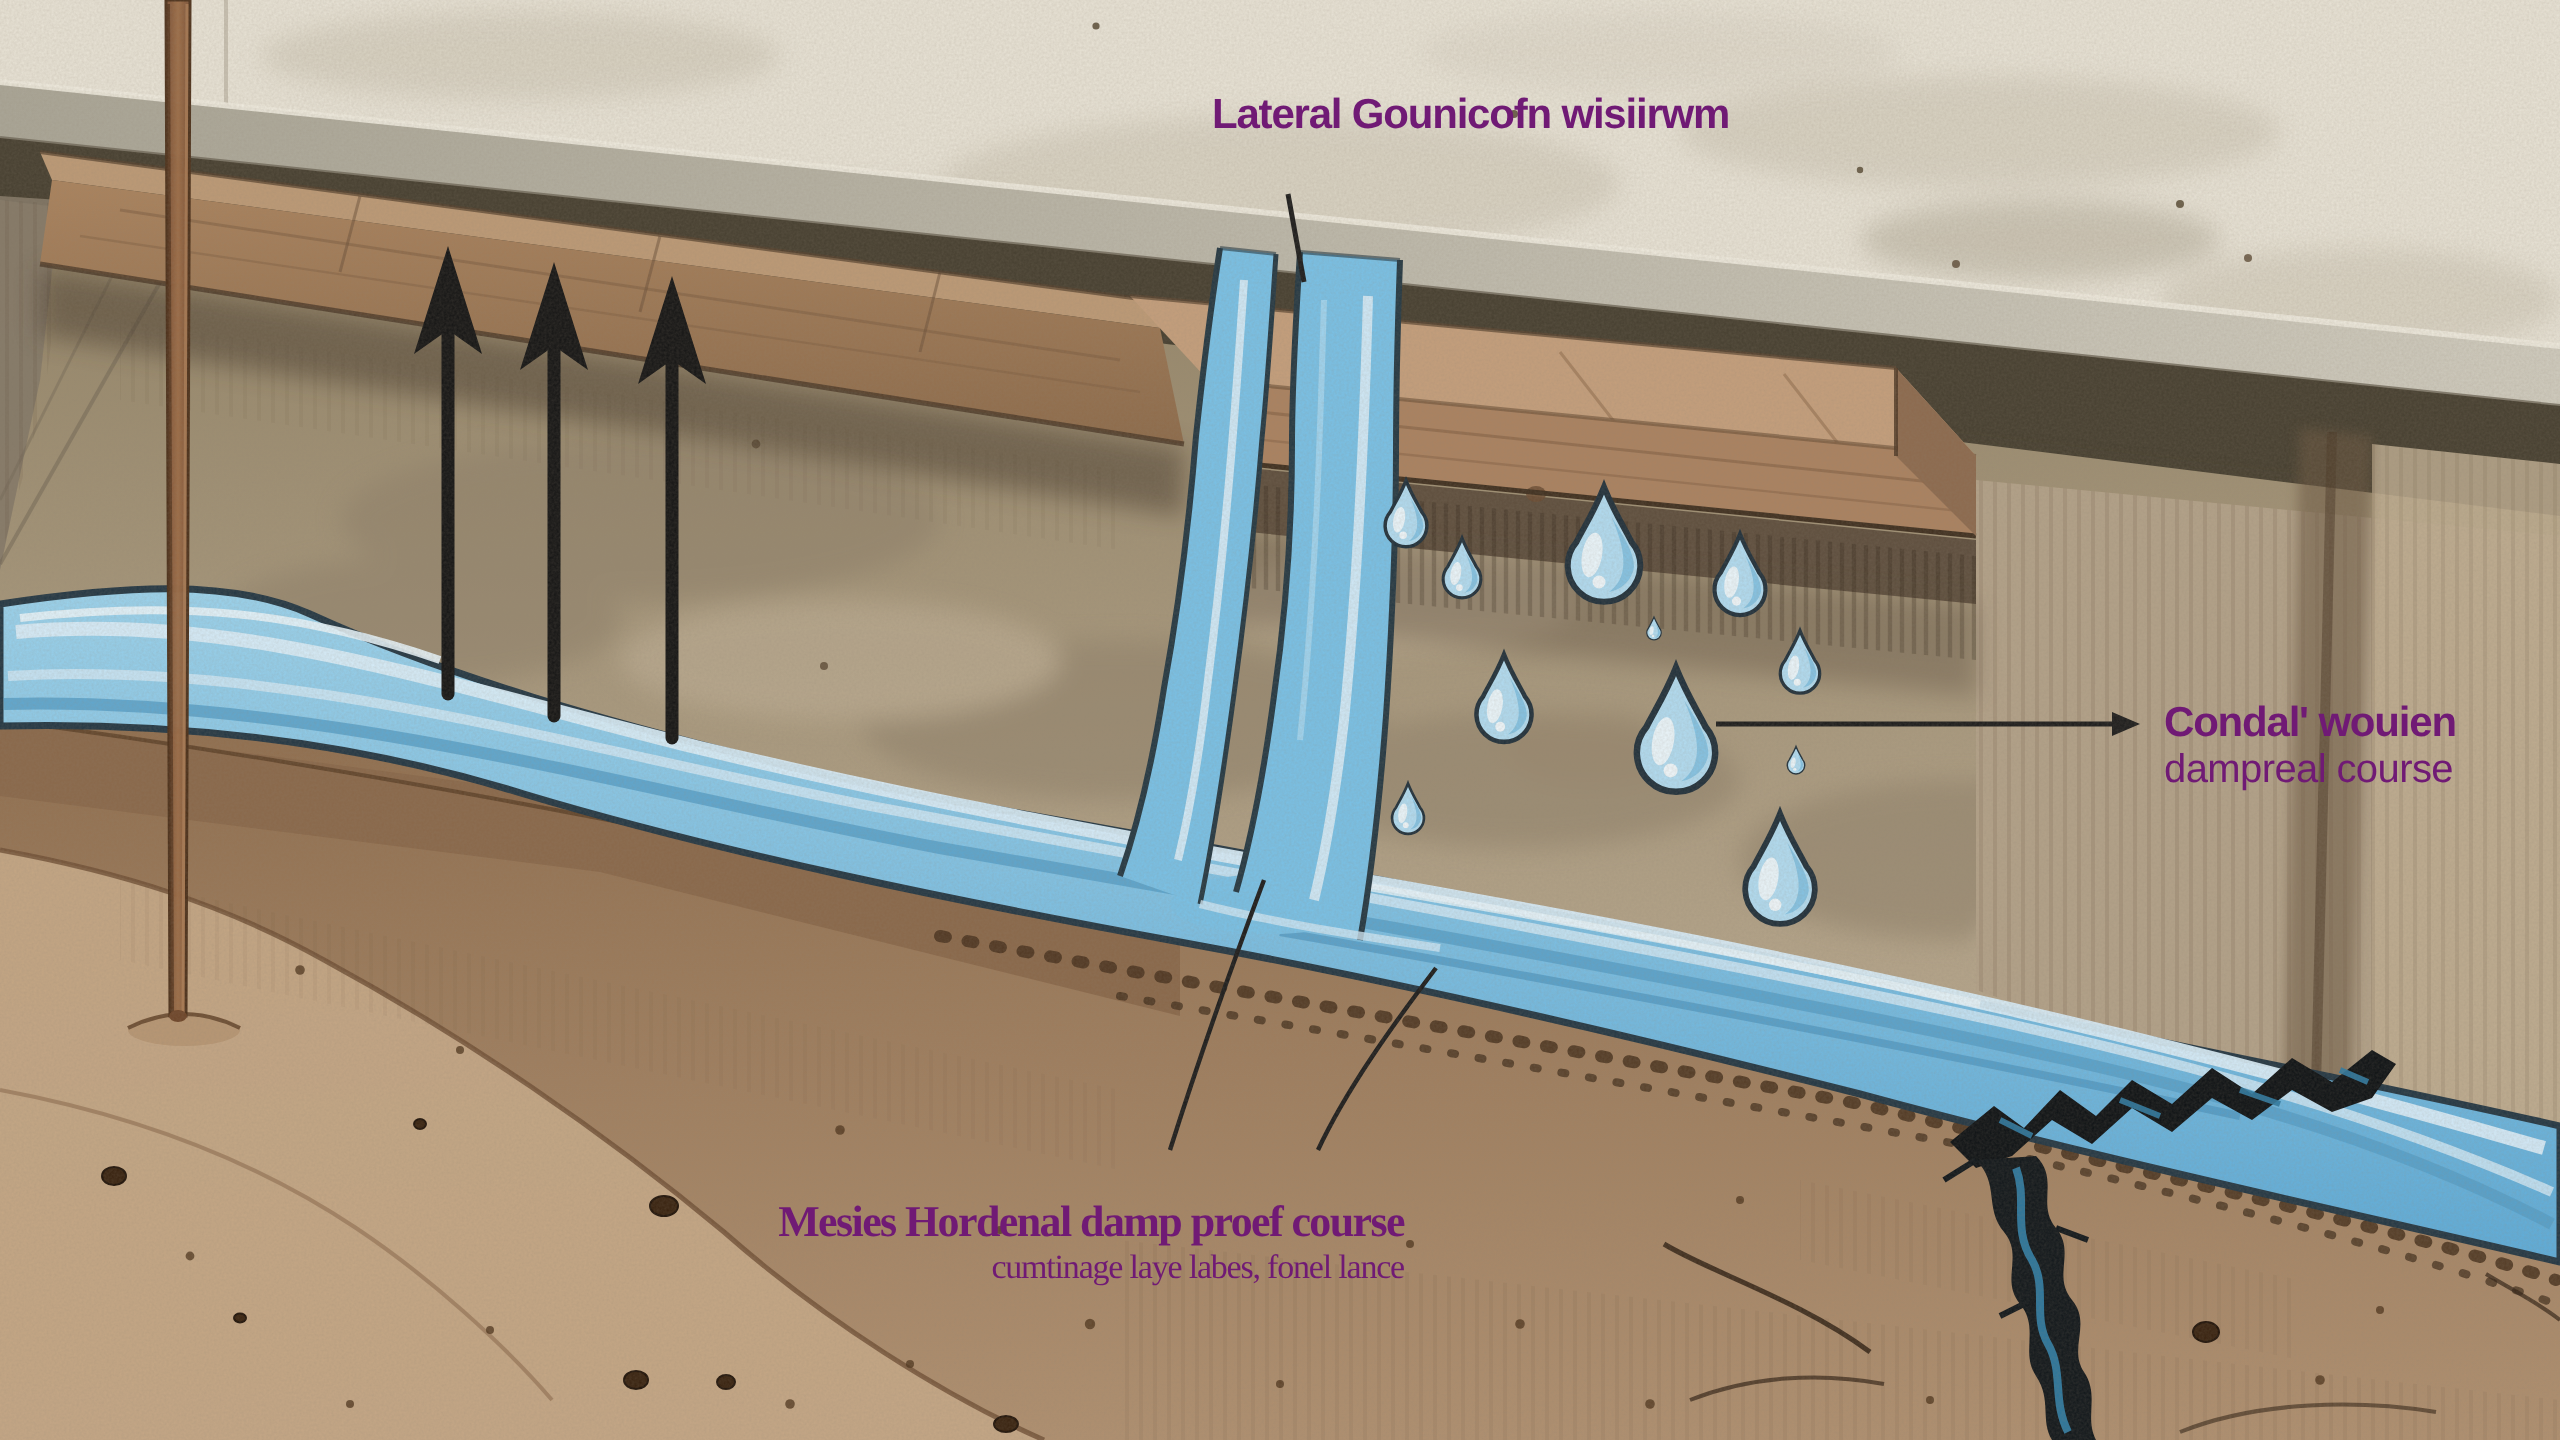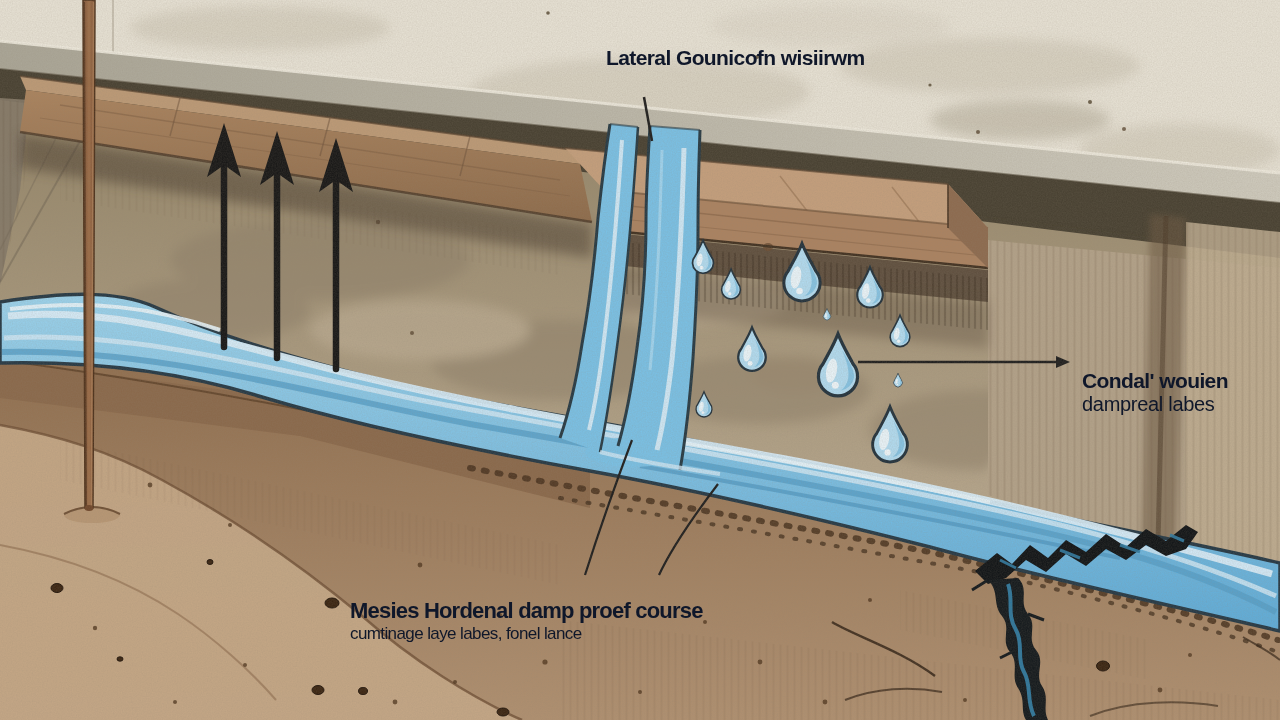--- a/index.html
+++ b/index.html
@@ -1,24 +1,24 @@
 <!DOCTYPE html>
 <html><head>
 <meta charset="utf-8">
 <style>
   html,body{margin:0;padding:0;background:#ffffff;}
   #stage{position:relative;width:1280px;height:720px;overflow:hidden;
          font-family:"Liberation Sans",sans-serif;background:#b2a28a;}
   #stage svg{position:absolute;left:0;top:0;}
-  .label{position:absolute;color:#0f172a;line-height:1.16;white-space:nowrap;}
+  .label{position:absolute;color:#701a75;line-height:1.16;white-space:nowrap;}
   .label .l1{display:block;font-weight:bold;font-size:21px;letter-spacing:-0.6px;}
   .label .l2{display:block;font-size:20px;letter-spacing:-0.3px;}
   #label-top{left:606px;top:46px;}
-  #label-right{left:1082px;top:350px;margin-top:19px;}
-  #label-bottom{left:350px;top:598px;text-align:left;width:352px;}
+  #label-right{left:1082px;top:350px;}
+  #label-bottom{left:350px;top:598px;text-align:right;width:352px;font-family:Liberation Serif, serif;}
   #label-bottom .l1{font-size:22px;letter-spacing:-0.8px;}
   #label-bottom .l2{font-size:17px;letter-spacing:-0.6px;}
 </style>
 </head>
 <body>
 
 <div id="stage">
 <svg width="1280" height="720" viewBox="0 0 1280 720">
   <defs>
     <linearGradient id="bandGrad" x1="0" y1="0" x2="1" y2="0">
@@ -299,19 +299,19 @@
   </g>
 
   <rect width="1280" height="720" filter="url(#grain)" opacity="0.5"></rect>
 </svg>
 
   <div id="label-top" class="label">
     <span class="l1">Lateral Gounicofn wisiirwm</span>
   </div>
   <div id="label-right" class="label">
     <span class="l1">Condal' wouien</span>
-    <span class="l2">dampreal labes</span>
+    <span class="l2">dampreal course</span>
   </div>
   <div id="label-bottom" class="label">
     <span class="l1">Mesies Hordenal damp proef course</span>
     <span class="l2">cumtinage laye labes, fonel lance</span>
   </div>
 </div>
 
 </body></html>

